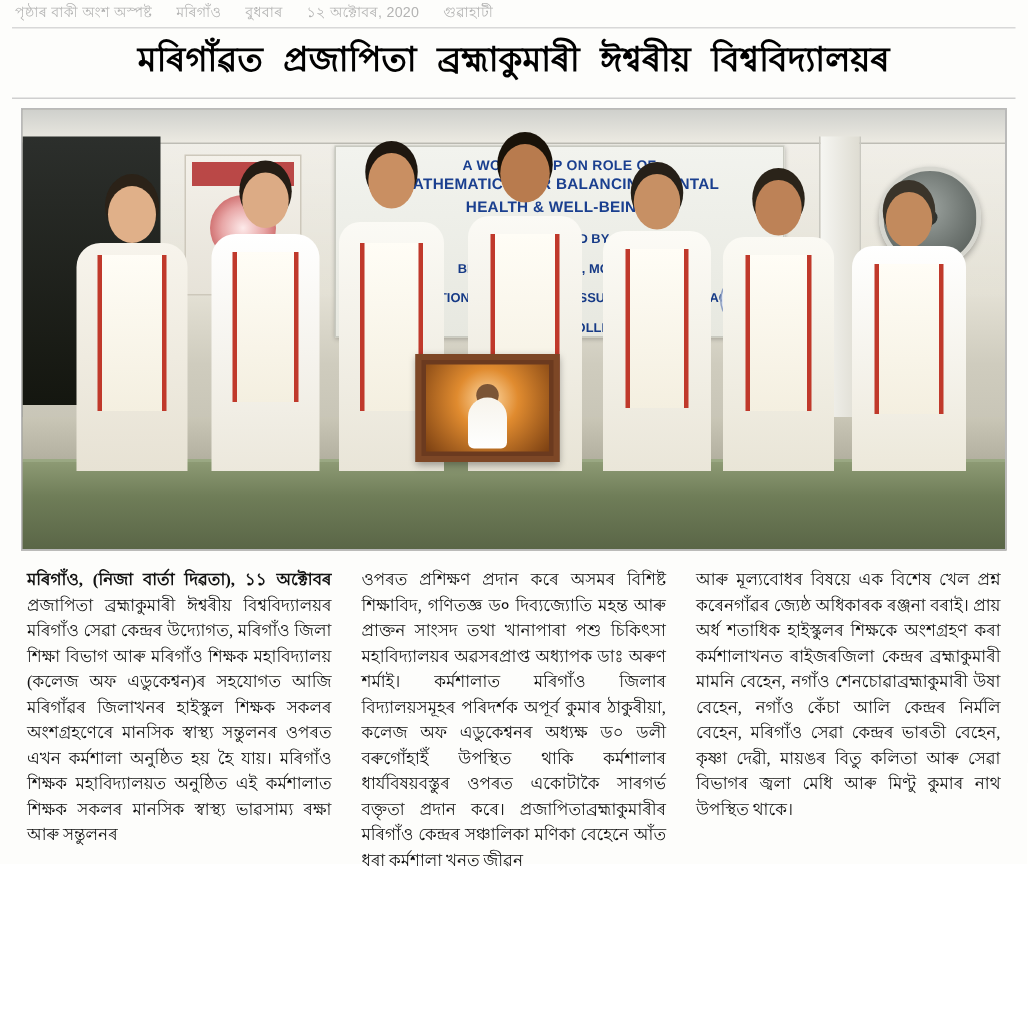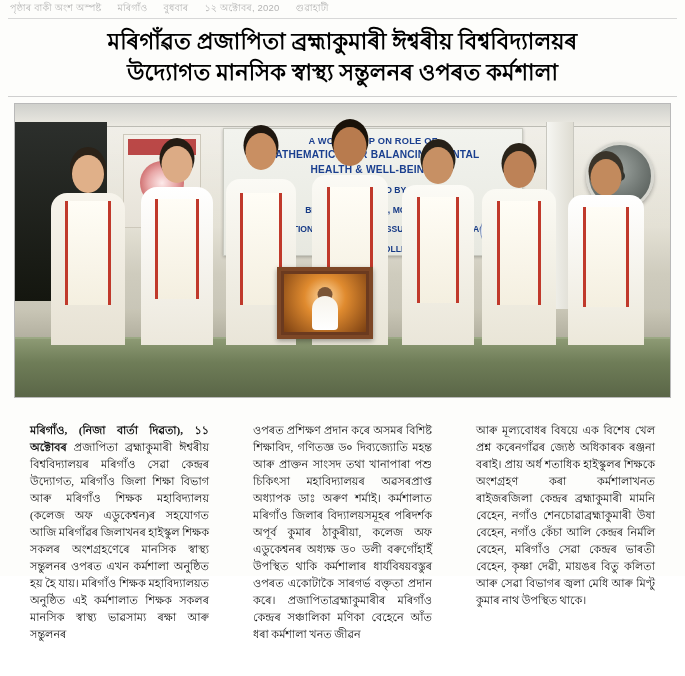--- a/index.html
+++ b/index.html
@@ -41,21 +41,21 @@
   .rule {
     height: 1px;
     background: #d8d8d8;
     margin: 1px 8px 0 8px;
   }
 
   
   .headline {
     padding: 7px 12px 4px 12px;
     text-align: center;
-    font-family: Liberation Serif, serif;
+    font-family: Liberation Mono, monospace;
     font-weight: bold;
     font-size: 22.5px;
     line-height: 1.38;
     color: #000;
     letter-spacing: .1px;
   }
   .headline .l2 { display: block; }
 
   .rule2 {
     height: 1px;
@@ -237,40 +237,39 @@
   }
   .col {
     flex: 1 1 0;
     font-family: "Liberation Serif", serif;
     font-size: 11.2px;
     line-height: 1.52;
     text-align: justify;
     color: #111;
     word-spacing: -0.3px;
   }
-  .col p { margin: 16px; }
+  .col p { margin: 4px; }
   .dateline { font-weight: bold; }
 </style>
 </head>
 <body>
 
 <div class="page">
 
   <div class="top-strip">
     <span>পৃষ্ঠাৰ বাকী অংশ অস্পষ্ট</span>
     <span>মৰিগাঁও</span>
     <span>বুধবাৰ</span>
     <span>১২ অক্টোবৰ, 2020</span>
     <span>গুৱাহাটী</span>
   </div>
   <div class="rule"></div>
 
   <div class="headline">
     <span class="l1">মৰিগাঁৱত প্ৰজাপিতা ব্ৰহ্মাকুমাৰী ঈশ্বৰীয় বিশ্ববিদ্যালয়ৰ</span>
-    <span class="l2">উদ্যোগত মানসিক স্বাস্থ্য সন্তুলনৰ ওপৰত কৰ্মশালা</span>
   </div>
   <div class="rule2"></div>
 
   <div class="photo-wrap">
     <div class="photo">
       <div class="bg-wall"></div>
       <div class="ceiling"></div>
       <div class="doorway"></div>
 
       <div class="emblem">

